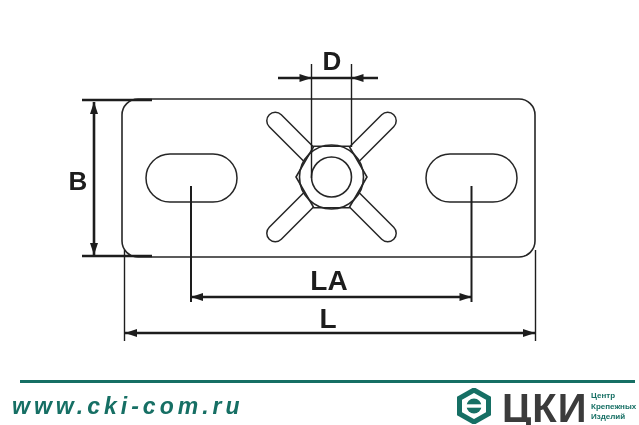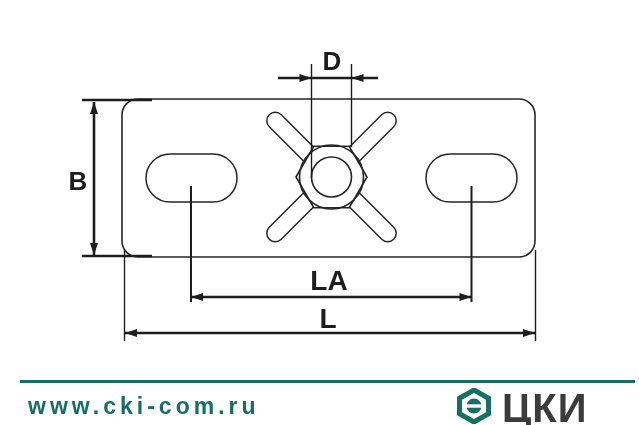--- a/index.html
+++ b/index.html
@@ -30,27 +30,28 @@
   .footer-rule {
     position: absolute;
     left: 20px;
     top: 380px;
     width: 615px;
     height: 3px;
     background: #166f64;
   }
   .footer-url {
     position: absolute;
-    left: 28px;
+    left: 12px;
     top: 393px;
     font-size: 23px;
     font-weight: bold;
     letter-spacing: 4px;
     color: #166f64;
     white-space: nowrap;
+    font-style: italic;
   }
   .logo-icon {
     position: absolute;
     left: 457px;
     top: 388px;
   }
   .logo-text {
     position: absolute;
     left: 502px;
     top: 388px;
@@ -136,14 +137,19 @@
   <div class="footer-url">www.cki-com.ru</div>
 
   <svg class="logo-icon" width="34" height="36" viewBox="0 0 34 36">
     <polygon points="17,2 31.5,10.2 31.5,25.8 17,34 2.5,25.8 2.5,10.2" fill="#ffffff" stroke="#166f64" stroke-width="5"></polygon>
     <circle cx="17" cy="18" r="7.5" fill="#166f64"></circle>
     <rect x="9" y="16.3" width="16" height="3.4" fill="#ffffff"></rect>
   </svg>
 
   <div class="logo-text">ЦКИ</div>
 
+  <div class="logo-tagline">
+    <div>Центр</div>
+    <div>Крепежных</div>
+    <div>Изделий</div>
+  </div>
 
 </div>
 
 </body></html>

